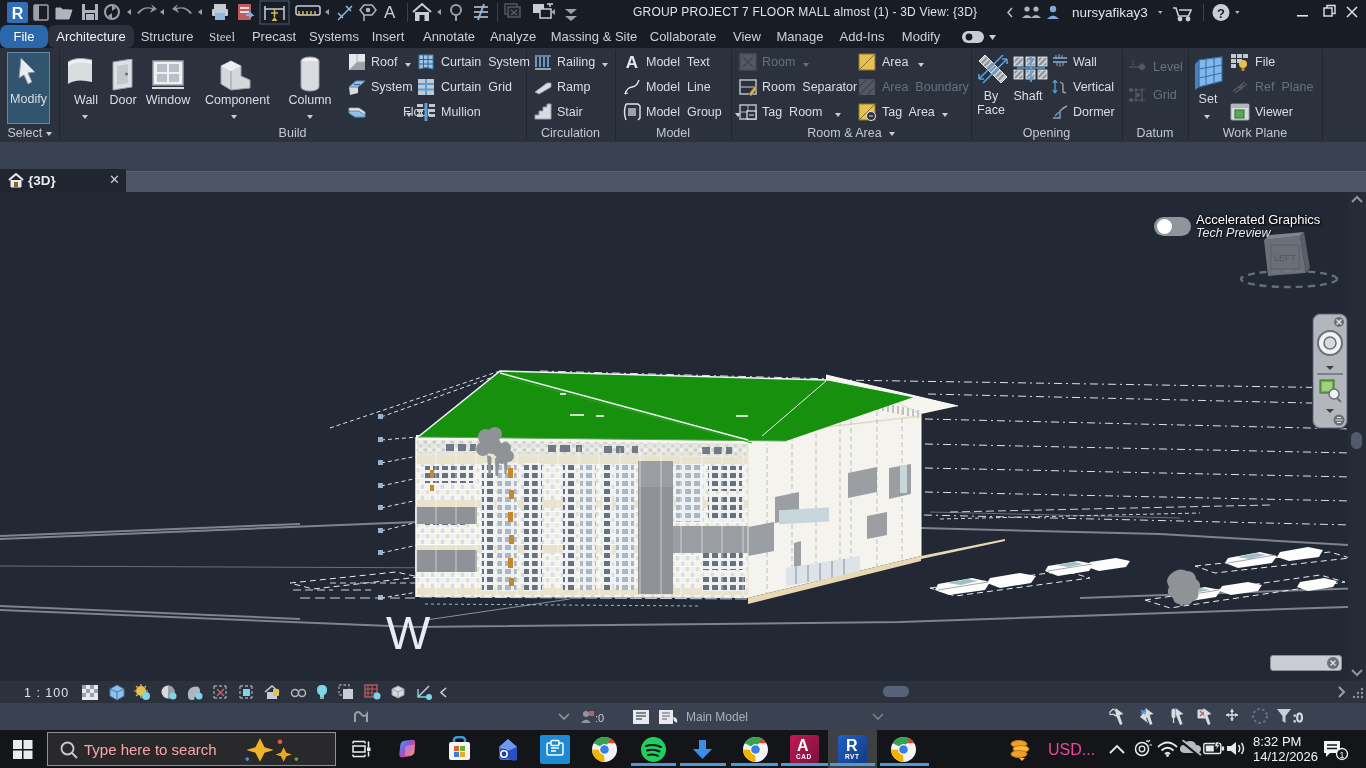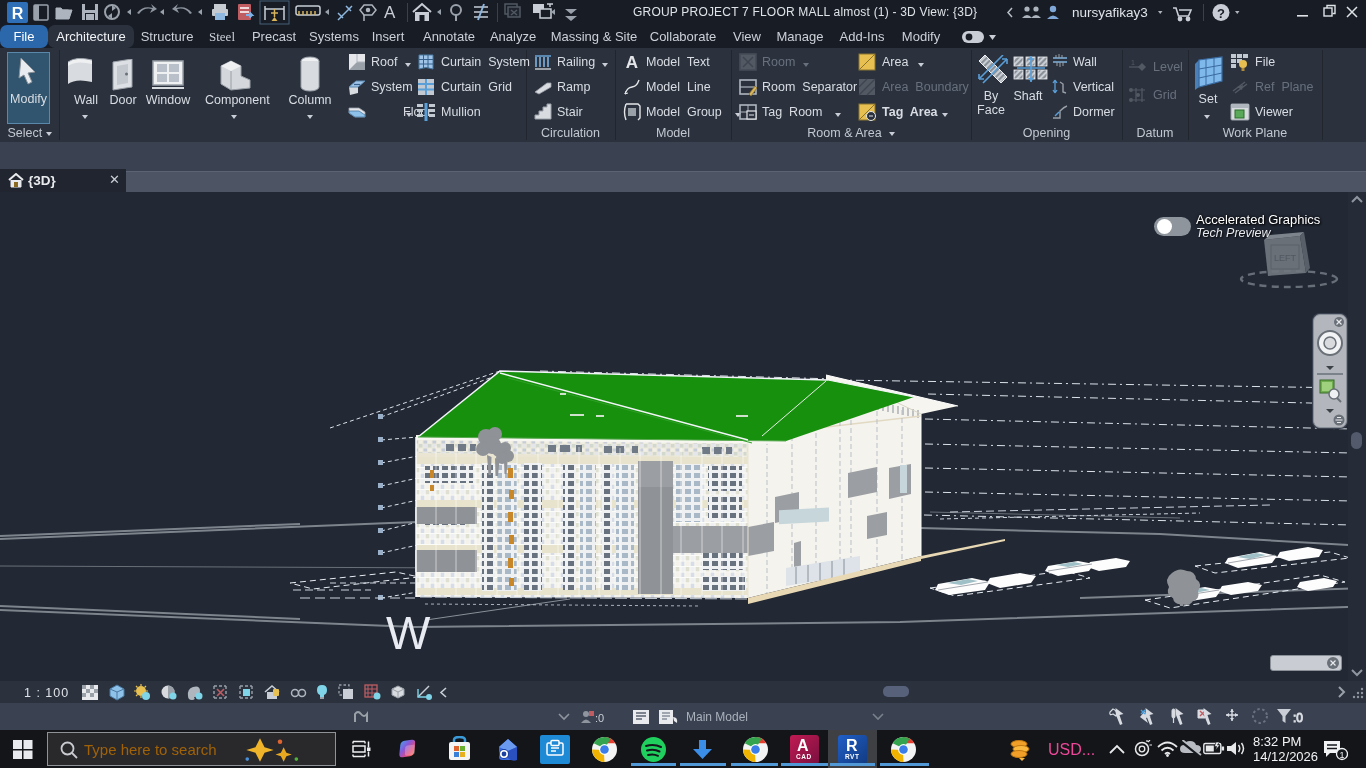--- a/index.html
+++ b/index.html
@@ -280,20 +280,21 @@
             <rect x="0" y="1" width="6" height="3"></rect>
             <rect x="0" y="6" width="6" height="3"></rect>
             <rect x="0" y="11" width="6" height="3"></rect>
             <rect x="12" y="1" width="6" height="3"></rect>
             <rect x="12" y="6" width="6" height="3"></rect>
             <rect x="12" y="11" width="6" height="3"></rect>
           </g>
         </svg>
     <span class="btxt" style="left:24px;">Mullion</span>
   </div>
+  <div class="plabel" style="left:59px;width:467px;">Build</div>
 
   <div class="srow" style="left:534px;top:5px;">
     <svg width="18" height="18" viewBox="0 0 18 18">
           <path d="M1 16 h16" stroke="#9aa0a8" stroke-width="2"></path>
           <path d="M2 3 v11 M6 3 v11 M10 3 v11 M14 3 v11" stroke="#7fb2e0" stroke-width="1.6"></path>
           <path d="M1 3 h16" stroke="#5a87b0" stroke-width="2"></path>
         </svg>
     <span class="btxt" style="left:23px;">Railing</span>
         <span class="caret" style="position:absolute;left:68px;top:10px;"></span>
   </div>
@@ -377,21 +378,21 @@
         </svg>
     <span class="btxt gray" style="left:24px;">Area&nbsp; Boundary</span>
   </div>
   <div class="srow" style="left:858px;top:55px;">
     <svg width="18" height="18" viewBox="0 0 18 18">
           <rect x="1" y="1" width="16" height="16" fill="#e8c052" stroke="#8a7430" stroke-width="1"></rect>
           <path d="M1 17 L17 1" stroke="#8a7430" stroke-width="1"></path>
           <circle cx="13" cy="13" r="4.5" fill="#2b323e" stroke="#e4e6e9" stroke-width="1"></circle>
           <path d="M11 13 h4" stroke="#e4e6e9" stroke-width="1"></path>
         </svg>
-    <span class="btxt" style="left:24px;font-weight:bold;">Tag&nbsp; Area</span>
+    <span class="btxt" style="left:24px;">Tag&nbsp; Area</span>
         <span class="caret" style="position:absolute;left:84px;top:10px;"></span>
   </div>
   <div class="plabel" style="left:731px;width:240px;">Room &amp; Area&nbsp; <span class="caret"></span></div>
 
   <svg class="ic" style="left:977px;top:7px" width="32" height="30" viewBox="0 0 32 30">
     <defs>
           <pattern id="hat" width="4" height="4" patternUnits="userSpaceOnUse" patternTransform="rotate(45)">
             <rect width="4" height="4" fill="#c9ced4"></rect>
             <rect width="2" height="4" fill="#8a9098"></rect>
           </pattern>
@@ -985,21 +986,21 @@
           <rect x="10.5" width="9" height="9"></rect>
           <rect y="10.5" width="9" height="9"></rect>
           <rect x="10.5" y="10.5" width="9" height="9"></rect>
         </g>
       </svg>
   <div id="searchbox"></div>
   <svg class="abs" style="left:59px;top:10px" width="20" height="20" viewBox="0 0 20 20">
         <circle cx="8.5" cy="8.5" r="6" fill="none" stroke="#c9cbd0" stroke-width="1.8"></circle>
         <path d="M13 13 l5 5" stroke="#c9cbd0" stroke-width="1.8"></path>
       </svg>
-  <span class="abs" style="left:84px;top:11px;font-size:15px;color:#a16207;">Type here to search</span>
+  <span class="abs" style="left:84px;top:11px;font-size:15px;color:#fca5a5;">Type here to search</span>
   <svg class="abs" style="left:240px;top:5px" width="100" height="30" viewBox="0 0 110 30">
     <path d="M22 2 L27 12 L37 15 L27 18 L22 28 L17 18 L7 15 L17 12 Z" fill="#f0b42a"></path>
     <path d="M48 12 L51 18 L57 20 L51 22 L48 28 L45 22 L39 20 L45 18 Z" fill="#e8a820"></path>
     <circle cx="44" cy="6" r="2.5" fill="#e06430"></circle>
     <circle cx="62" cy="25" r="2" fill="#50b43a"></circle>
     <circle cx="8" cy="25" r="2" fill="#4a90d8"></circle>
   </svg>
   <svg class="abs" style="left:351px;top:8px" width="22" height="22" viewBox="0 0 22 22">
         <g stroke="#eceef0" stroke-width="1.5" fill="none">
           <path d="M2 3.5 h12 M2 18.5 h12 M2 3.5 v2 m12 -2 v2 M2 16.5 v2 m12 -2 v2"></path>

